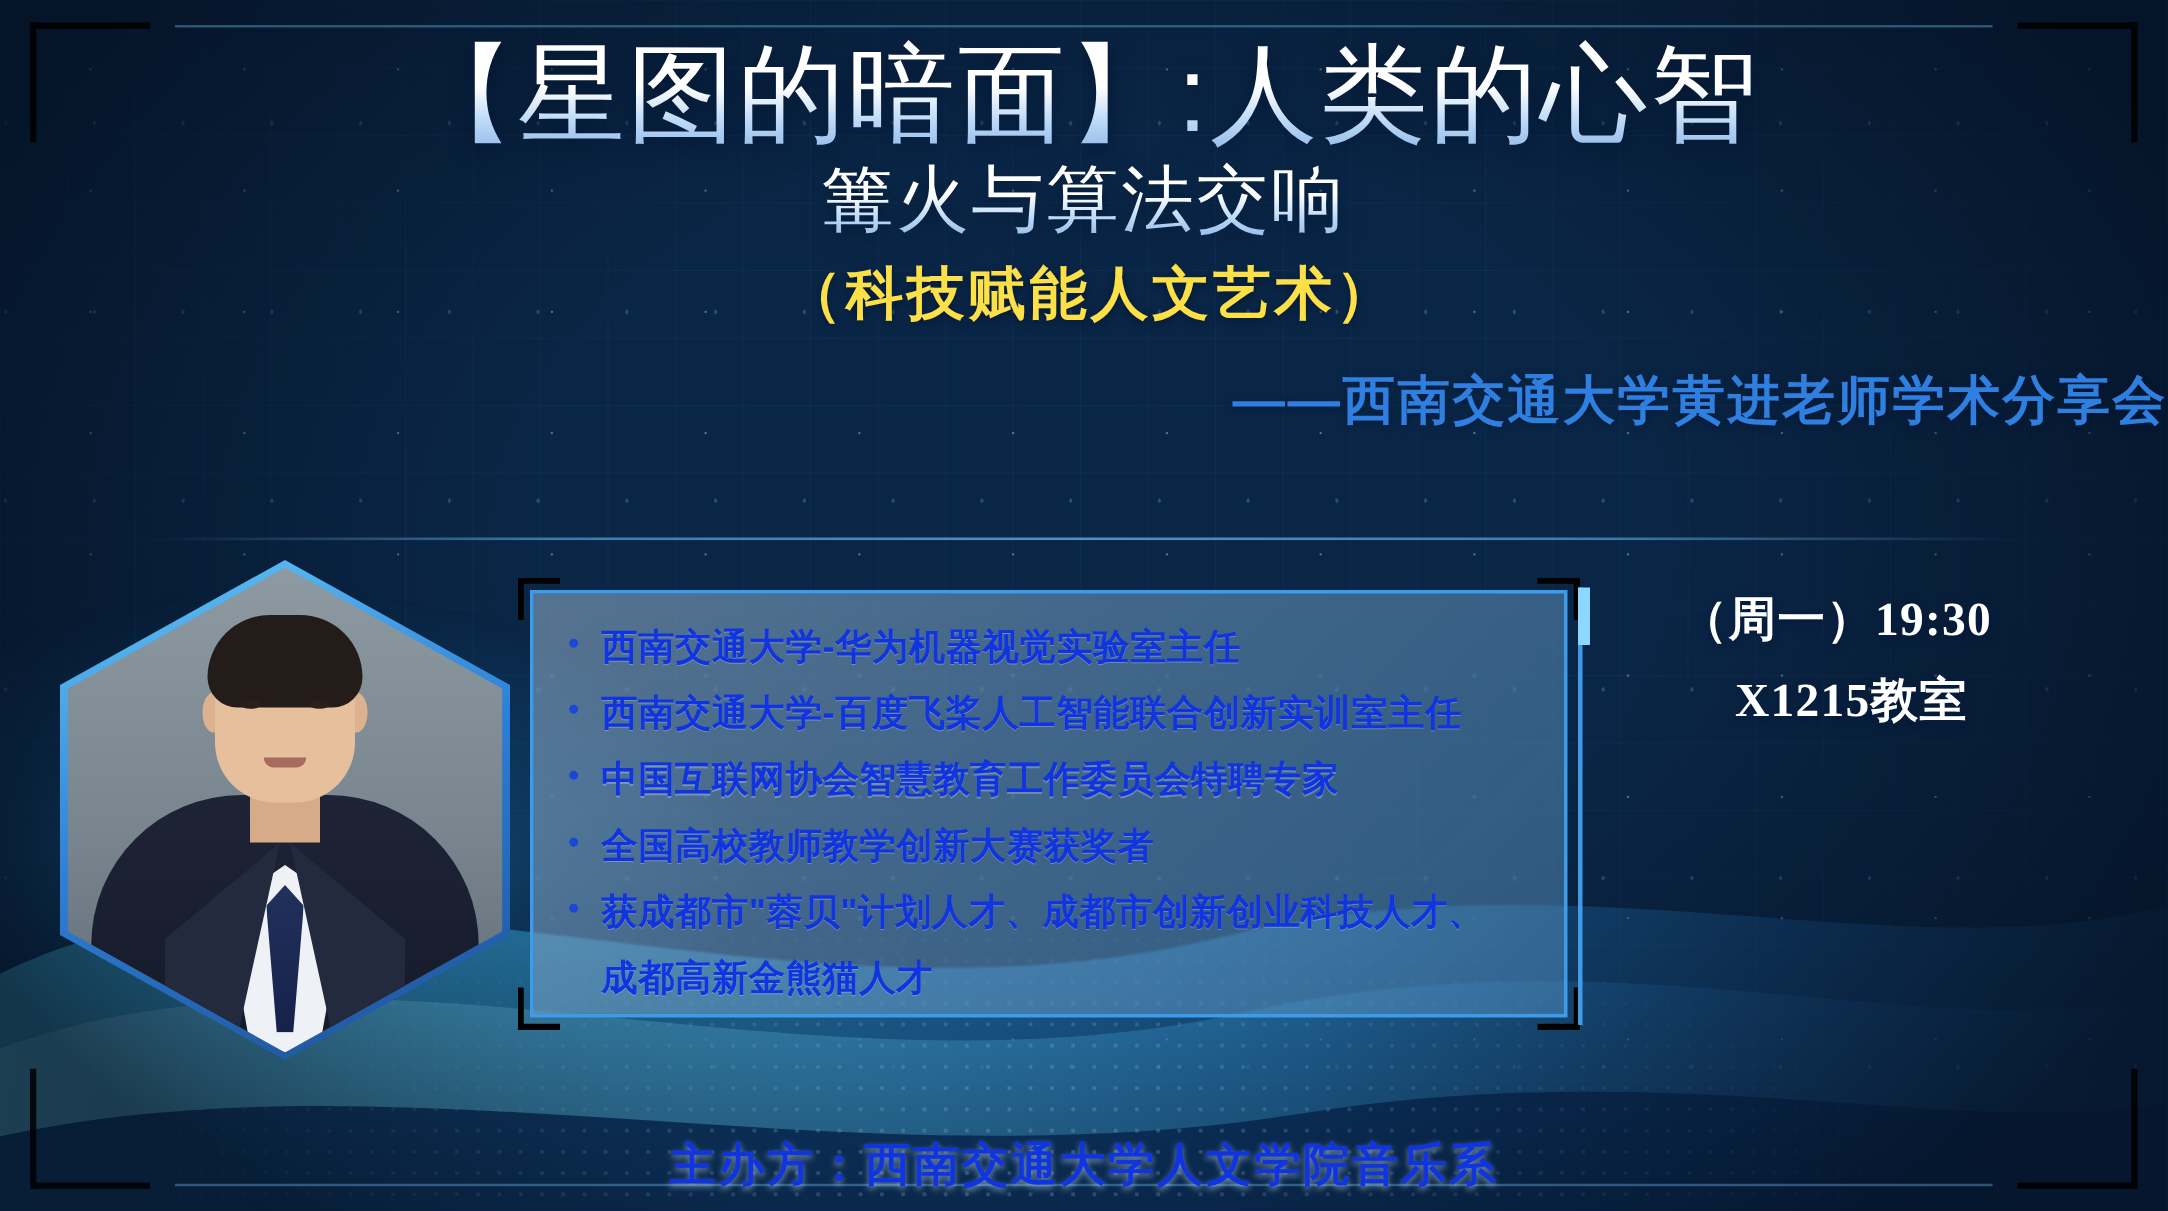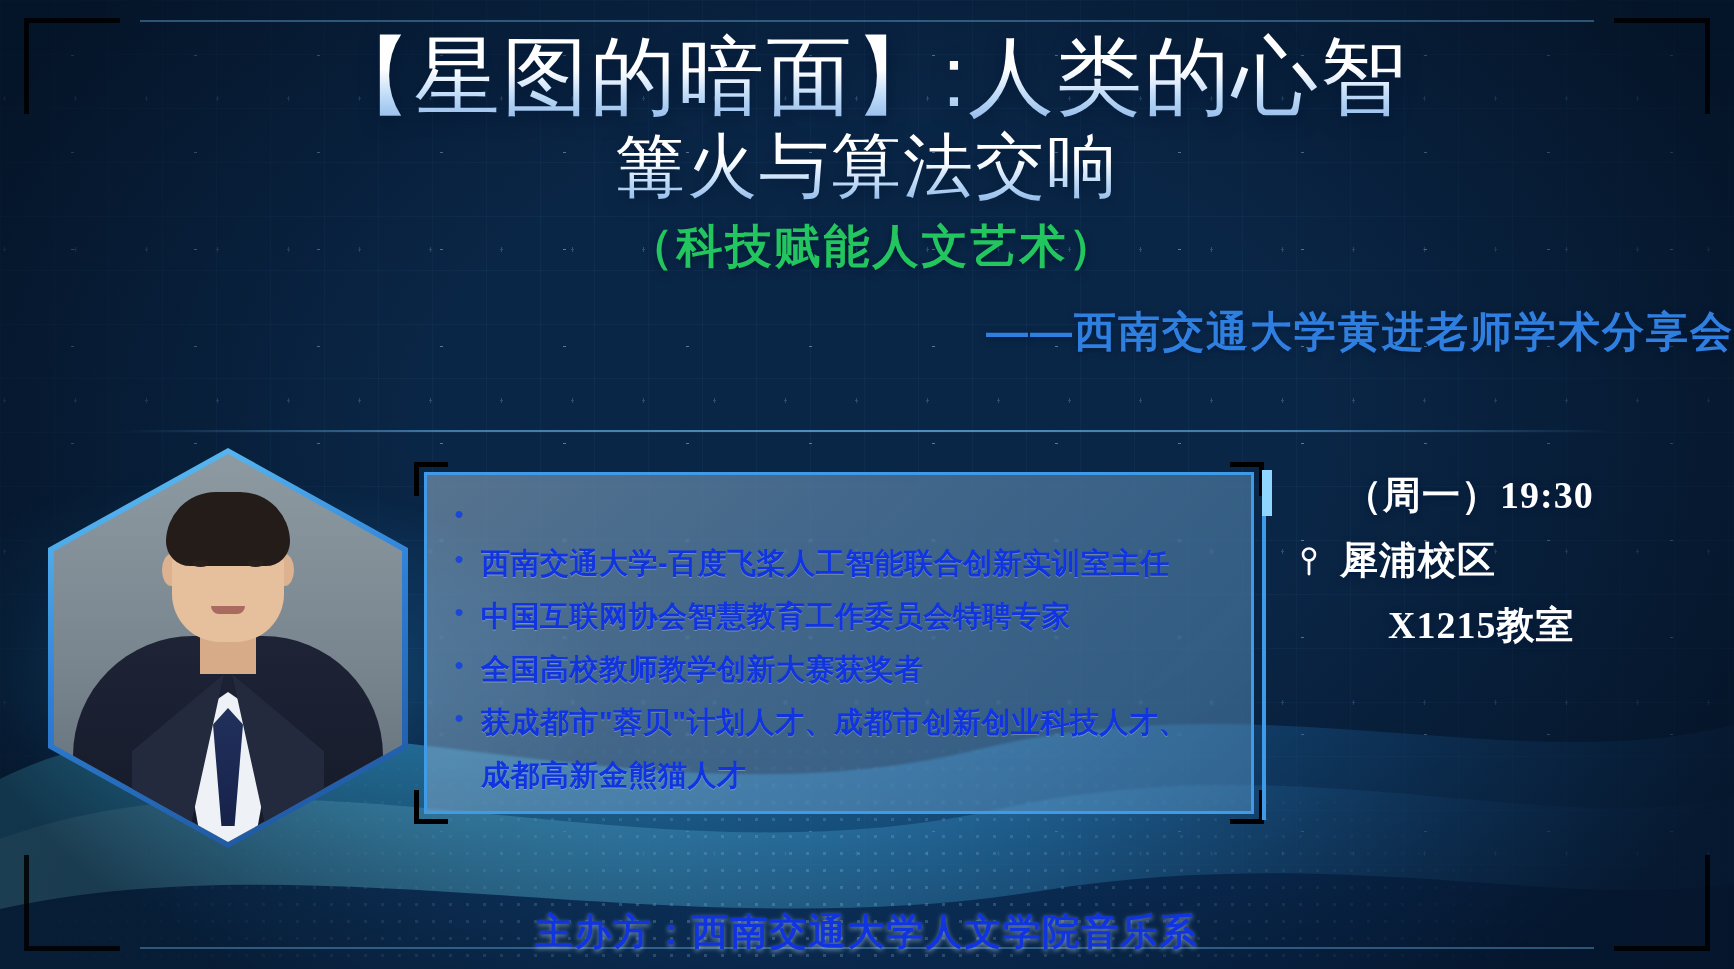--- a/index.html
+++ b/index.html
@@ -73,23 +73,23 @@
   .titles{position:absolute;left:0;right:0;top:30px;text-align:center;}
   .title-1,.title-2{
     font-weight:normal;
     letter-spacing:2px;
     line-height:1.08;
     background:linear-gradient(180deg,#ffffff 0%,#ffffff 42%,#bcd9f7 72%,#8fb8e8 100%);
     -webkit-background-clip:text;background-clip:text;color:transparent;
     filter:drop-shadow(0 5px 9px rgba(0,20,50,.85));
   }
   .title-1{font-size:86px;}
-  .title-2{font-size:70px;margin-top:6px;}
+  .title-2{font-size:58px;margin-top:6px;}
   .title-sub{
-    font-size:46px;font-weight:bold;color:#22c55e;letter-spacing:3px;margin-top:12px;
+    font-size:46px;font-weight:bold;color:#fde047;letter-spacing:3px;margin-top:12px;
     text-shadow:0 3px 8px rgba(0,20,50,.8);
     padding-left:11px;
   }
   .title-byline{
     margin-top:26px;font-size:42px;font-weight:bold;letter-spacing:2px;
     color:#2f7fe0;
     text-align:right;
     text-shadow:0 2px 6px rgba(0,20,50,.6);
   }
   .divider{
@@ -258,20 +258,21 @@
   </div>
 
   <div class="cred-panel">
     <div class="brk tl"></div>
     <div class="brk tr"></div>
     <div class="brk bl"></div>
     <div class="brk br"></div>
     <ul class="cred-list">
       <li class="cred-item">
         <span class="cred-bullet">•</span>
+        <span class="cred-text">西南交通大学-华为机器视觉实验室主任</span>
       </li>
       <li class="cred-item">
         <span class="cred-bullet">•</span>
         <span class="cred-text">西南交通大学-百度飞桨人工智能联合创新实训室主任</span>
       </li>
       <li class="cred-item">
         <span class="cred-bullet">•</span>
         <span class="cred-text">中国互联网协会智慧教育工作委员会特聘专家</span>
       </li>
       <li class="cred-item">
@@ -290,29 +291,20 @@
   </div>
 
   <div class="info-col">
     <div class="tick"></div>
 
 
     <div class="info-row">
       <span class="info-text indent">（周一）19:30</span>
     </div>
 
-    <div class="info-row">
-      <span class="info-icon">
-        <svg width="32" height="32" viewBox="0 0 32 32">
-          <circle cx="16" cy="9.5" r="6" fill="none" stroke="#ffffff" stroke-width="2.6"></circle>
-          <path d="M16 15.5 V29" stroke="#ffffff" stroke-width="2.8" stroke-linecap="round"></path>
-        </svg>
-      </span>
-      <span class="info-text">犀浦校区</span>
-    </div>
 
     <div class="info-row">
       <span class="info-text indent2">X1215教室</span>
     </div>
   </div>
 
   <div class="footer">
     <div class="footer-text">主办方：西南交通大学人文学院音乐系</div>
   </div>
 

